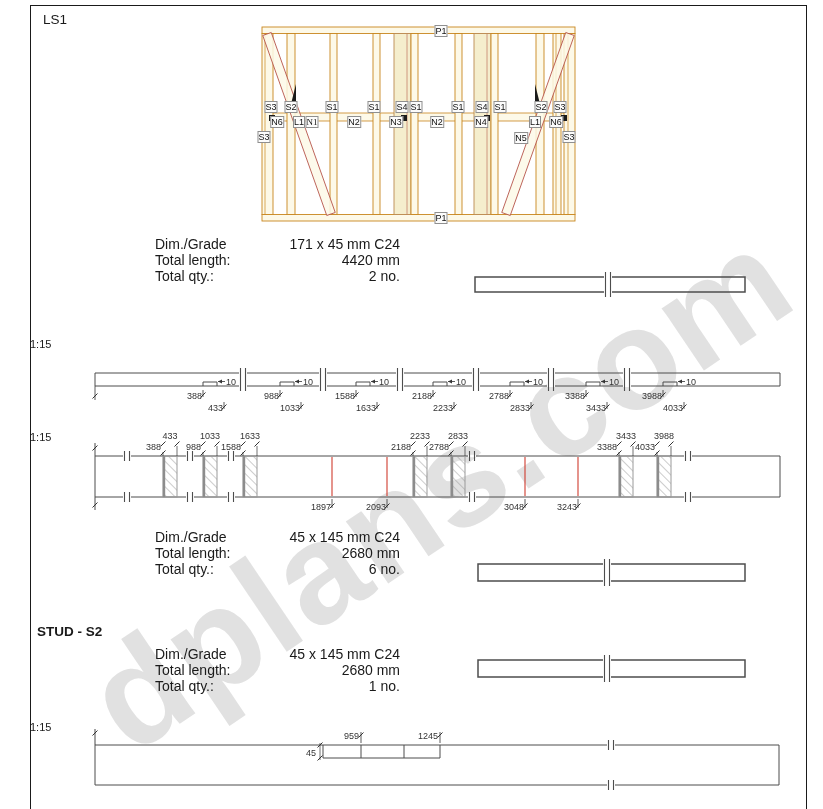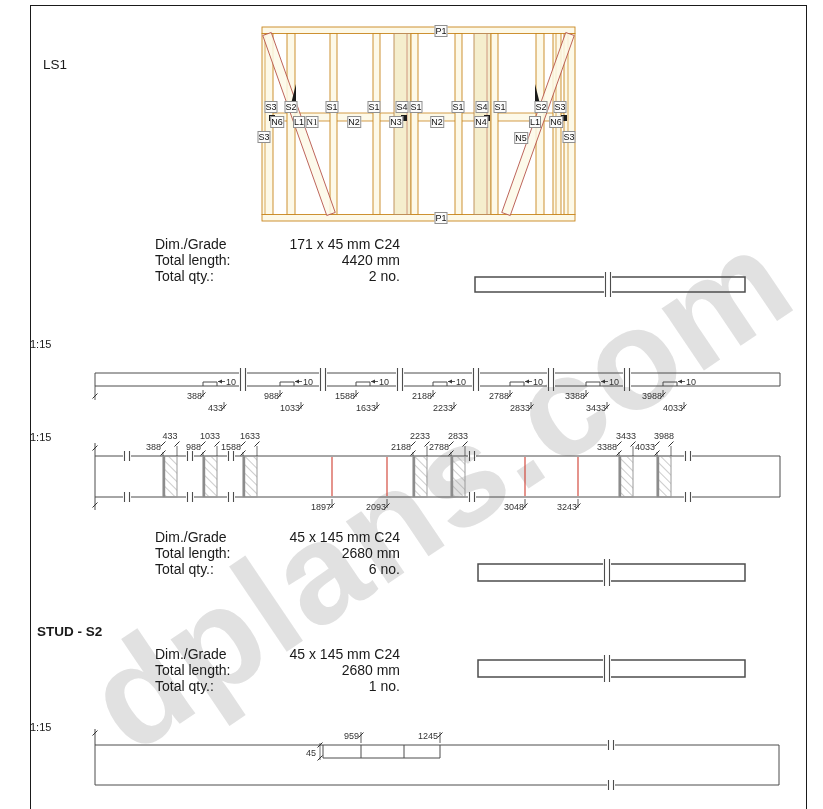--- a/index.html
+++ b/index.html
@@ -1,20 +1,20 @@
 <!DOCTYPE html>
 <html><head>
 <meta charset="utf-8">
 <style>
   html,body{margin:0;padding:0;background:#ffffff;}
   #stage{position:relative;width:823px;height:809px;background:#fff;overflow:hidden;
          font-family:"Liberation Sans",sans-serif;color:#1a1a1a;}
   #sheet-frame{position:absolute;left:30px;top:5px;width:775px;height:804px;
                border-left:1.4px solid #1a1a1a;border-top:1.4px solid #1a1a1a;border-right:1.4px solid #1a1a1a;}
-  #sheet-label{position:absolute;left:43px;top:12px;font-size:13.5px;margin-top:45px;}
+  #sheet-label{position:absolute;left:43px;top:12px;font-size:13.5px;}
   #watermark{position:absolute;left:58px;top:648px;font-size:142px;font-weight:700;
              color:#c9c9c9;opacity:.55;transform:rotate(-34deg);transform-origin:0 0;
              white-space:nowrap;letter-spacing:2px;z-index:0;pointer-events:none;}
   #draw-layer{position:absolute;left:0;top:0;z-index:1;}
   #framing-labels{position:absolute;left:0;top:0;width:823px;height:809px;z-index:2;pointer-events:none;}
   .flabel{position:absolute;transform:translateX(-50%);font-size:9px;line-height:10px;
           padding:0 0;border:1px solid #8f8f8f;background:#fcfcfc;color:#111;white-space:nowrap;}
   .section{position:absolute;left:37px;width:363px;z-index:2;}
   .section h2{margin:0 0 7px 0;font-size:13.5px;font-weight:bold;}
   .trow{display:flex;height:16px;font-size:14px;line-height:16px;justify-content:center;}

